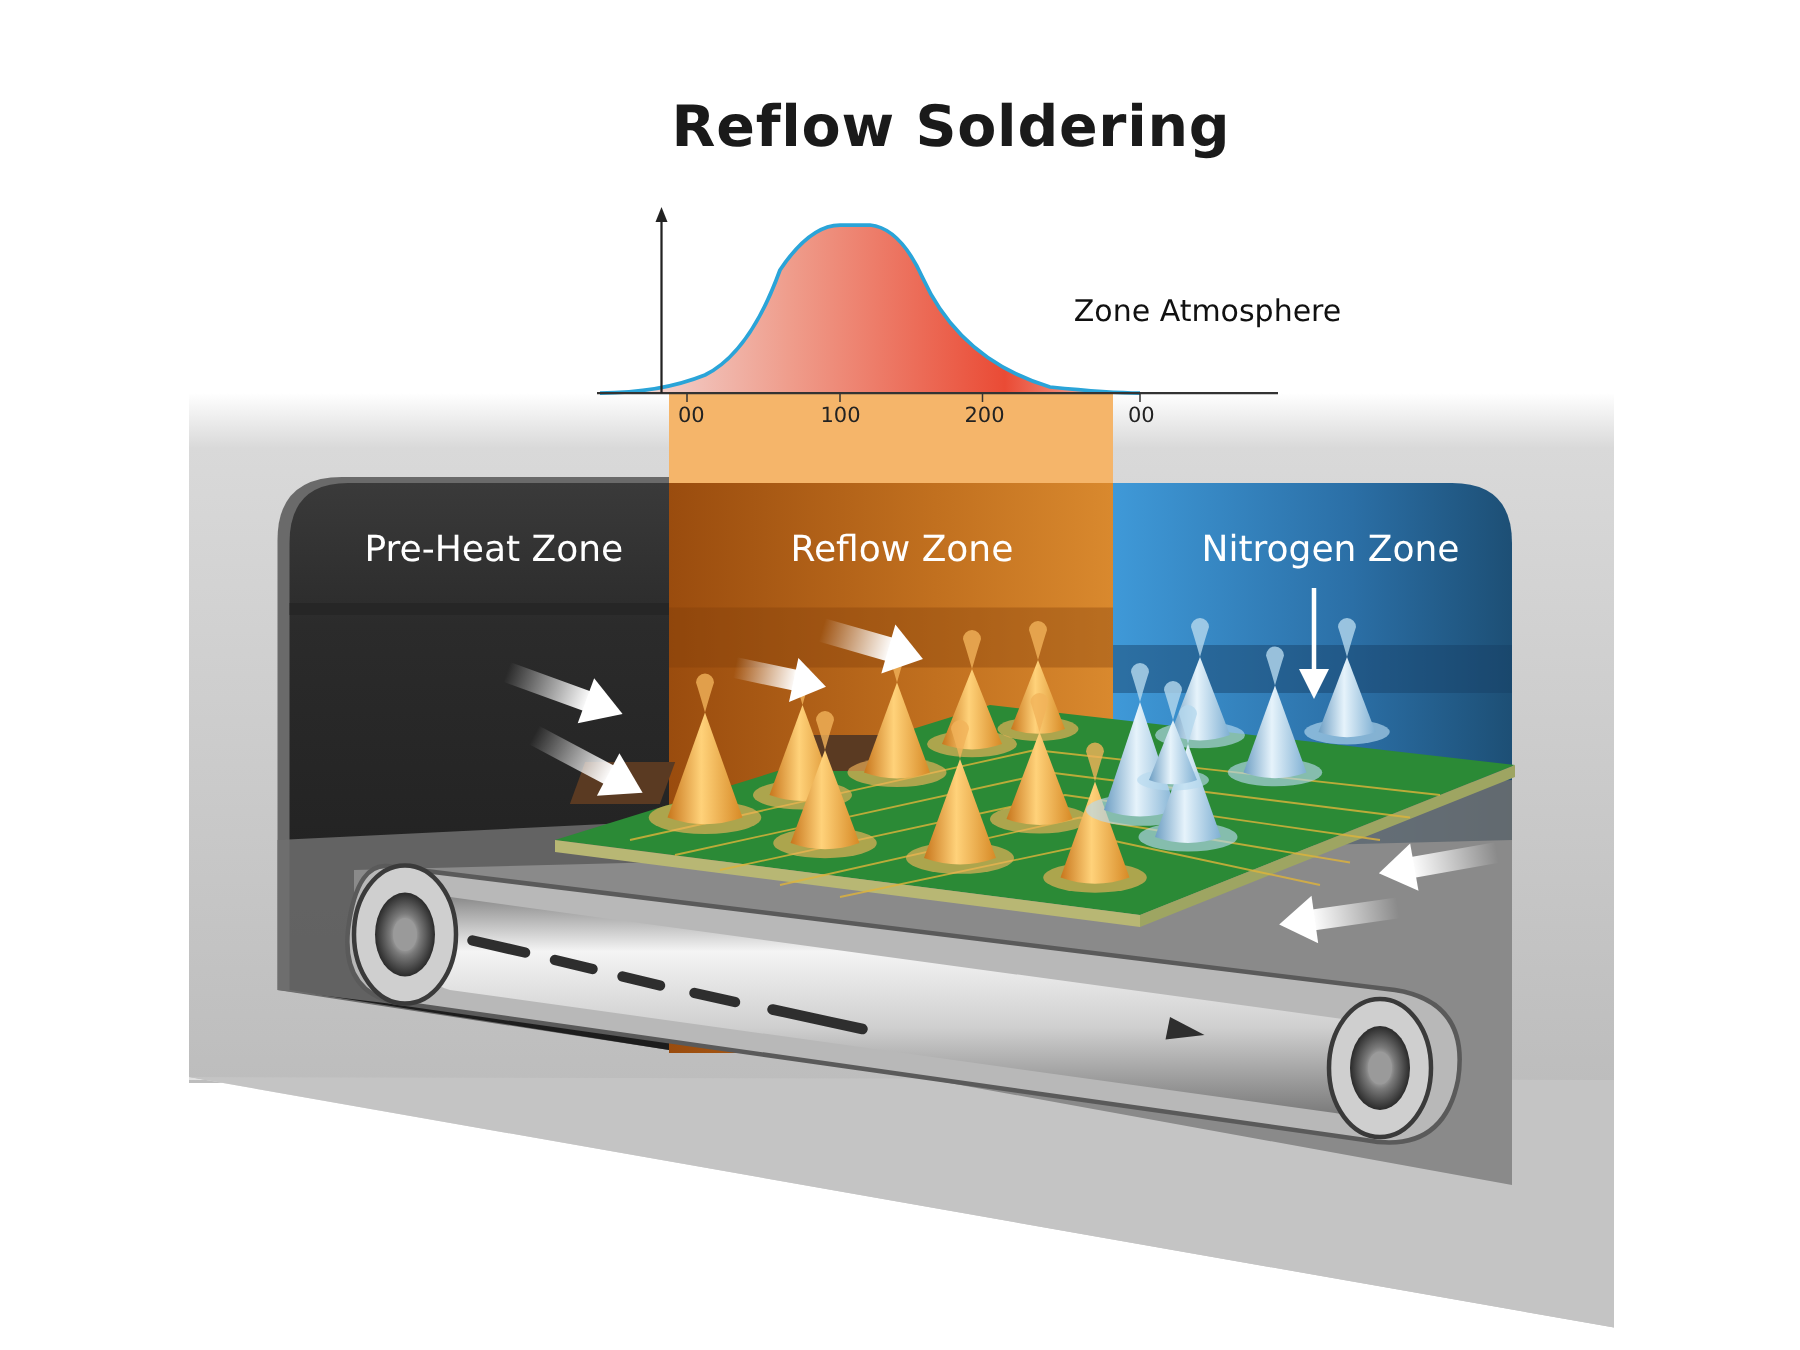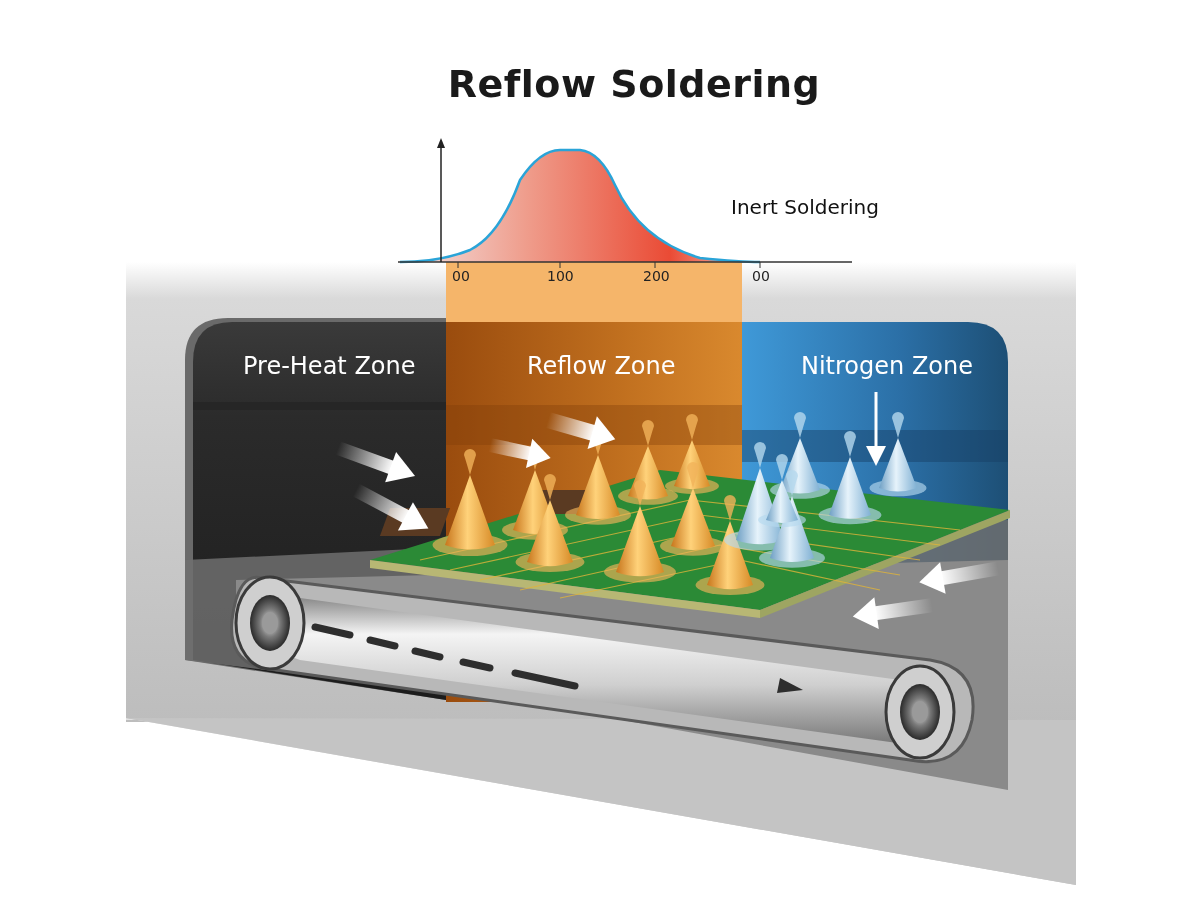--- a/index.html
+++ b/index.html
@@ -274,18 +274,18 @@
     <text class="tick-label" x="547" y="281">100</text>
     <text class="tick-label" x="643" y="281">200</text>
     <text class="tick-label" x="752" y="281">00</text>
   </g>
 </svg>
 </div>
 
 <div id="title">Reflow Soldering</div>
 
 <div class="atmo">
-  <div>Inert Soldering</div>
+  <div>Zone Atmosphere</div>
 </div>
 
 <div class="zone-label" style="left:243px;text-align:right;">Pre-Heat Zone</div>
 <div class="zone-label" style="left:527px;text-align:center;">Reflow Zone</div>
 <div class="zone-label" style="left:801px;">Nitrogen Zone</div>
 
 </body></html>

